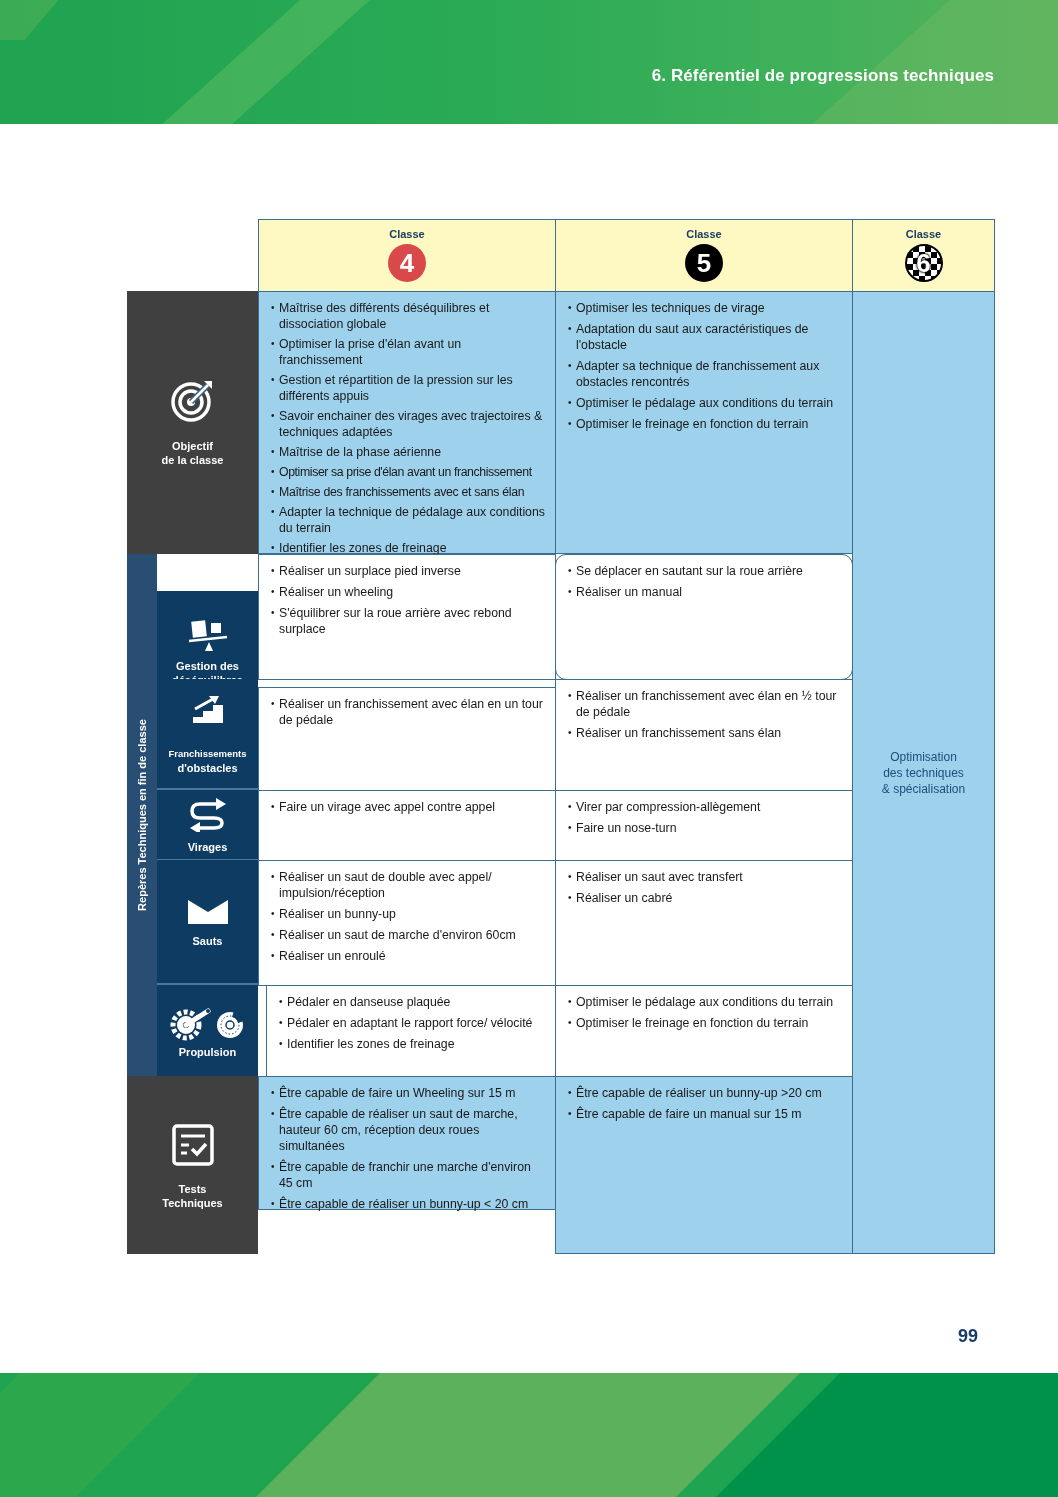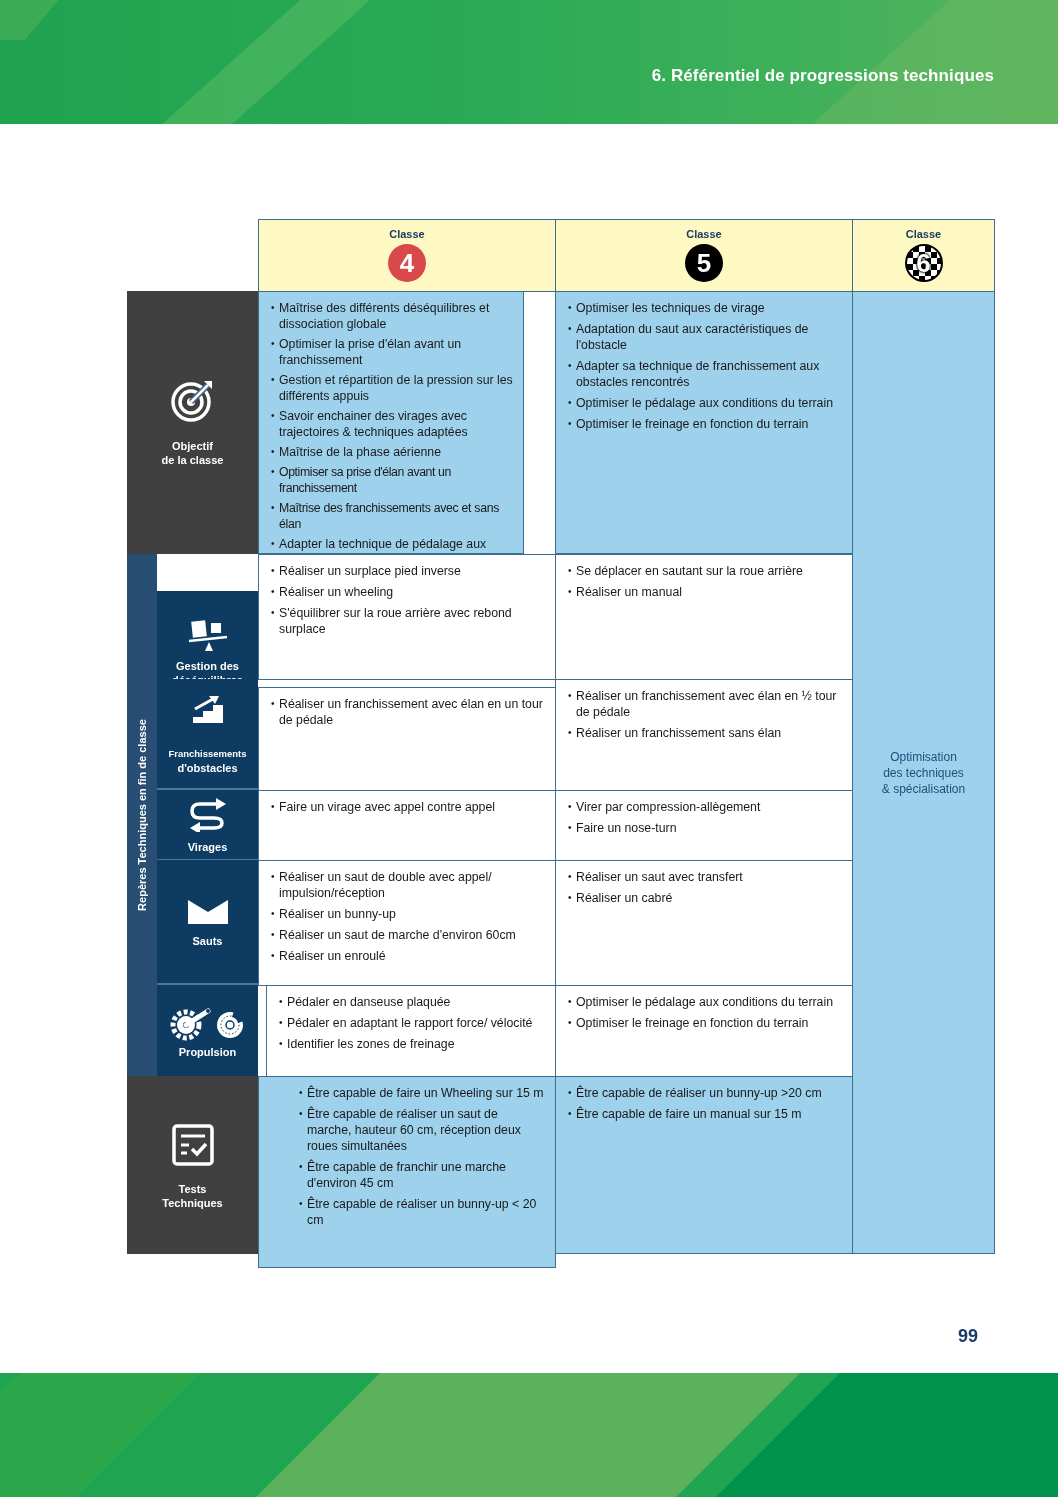--- a/index.html
+++ b/index.html
@@ -82,21 +82,21 @@
       <circle cx="21" cy="25" r="4" fill="#fff"></circle>
       <line x1="21" y1="25" x2="38" y2="8" stroke="#3b5f87" stroke-width="6"></line>
       <line x1="21" y1="25" x2="38" y2="8" stroke="#fff" stroke-width="2.5"></line>
       <path d="M34 4 L42 4 L42 12 L38 8 Z" fill="#fff"></path>
     </svg>
     <div class="side-label" style="top:148px;">
       <div>Objectif</div>
       <div>de la classe</div>
     </div>
   </div>
-  <div class="cell light" style="left:131px; top:72px; width:266px; height:263px;">
+  <div class="cell light" style="left:131px; top:72px; width:298px; height:263px;">
     <ul class="items tight" style="padding-top:8px;">
       <li>Maîtrise des différents déséquilibres et dissociation globale</li>
       <li>Optimiser la prise d'élan avant un franchissement</li>
       <li>Gestion et répartition de la pression sur les différents appuis</li>
       <li>Savoir enchainer des virages avec trajectoires &amp; techniques adaptées</li>
       <li>Maîtrise de la phase aérienne</li>
       <li style="letter-spacing:-0.4px;">Optimiser sa prise d'élan avant un franchissement</li>
       <li style="letter-spacing:-0.3px;">Maîtrise des franchissements avec et sans élan</li>
       <li>Adapter la technique de pédalage aux conditions du terrain</li>
       <li>Identifier les zones de freinage</li>
@@ -136,21 +136,21 @@
       <div>déséquilibres</div>
     </div>
   </div>
   <div class="cell white" style="left:131px; top:335px; width:298px; height:126px;">
     <ul class="items">
       <li>Réaliser un surplace pied inverse</li>
       <li>Réaliser un wheeling</li>
       <li>S'équilibrer sur la roue arrière avec rebond surplace</li>
     </ul>
   </div>
-  <div class="cell white" style="left:428px; top:335px; width:298px; height:126px;">
+  <div class="cell white" style="left:428px; top:335px; width:298px; height:126px;border-radius:11px;">
     <ul class="items">
       <li>Se déplacer en sautant sur la roue arrière</li>
       <li>Réaliser un manual</li>
     </ul>
   </div>
 
   <div class="cell side-navy" style="left:30px; top:460px; width:101px; height:111px; border-bottom:2px solid #4b76a0;">
     <svg class="icon" style="top:16px;" width="34" height="30" viewBox="0 0 34 30">
       <path d="M2 28 L2 22 L12 22 L12 16 L22 16 L22 10 L32 10 L32 28 Z" fill="#fff"></path>
       <line x1="4" y1="14" x2="22" y2="4" stroke="#fff" stroke-width="3"></line>
@@ -248,21 +248,21 @@
       <line x1="9" y1="12" x2="33" y2="12" stroke="#fff" stroke-width="3"></line>
       <line x1="9" y1="21" x2="17" y2="21" stroke="#fff" stroke-width="3"></line>
       <line x1="9" y1="29" x2="15" y2="29" stroke="#fff" stroke-width="3"></line>
       <path d="M20 25 L25 30 L34 20" fill="none" stroke="#fff" stroke-width="3.5"></path>
     </svg>
     <div class="side-label" style="top:106px;">
       <div>Tests</div>
       <div>Techniques</div>
     </div>
   </div>
-  <div class="cell light" style="left:131px; top:857px; width:298px; height:192px;padding-left:28px;">
+  <div class="cell light" style="left:131px; top:857px; width:298px; height:134px;">
     <ul class="items">
       <li>Être capable de faire un Wheeling sur 15 m</li>
       <li>Être capable de réaliser un saut de marche, hauteur 60 cm, réception deux roues simultanées</li>
       <li>Être capable de franchir une marche d'environ 45 cm</li>
       <li>Être capable de réaliser un bunny-up  &lt; 20 cm</li>
     </ul>
   </div>
   <div class="cell light" style="left:428px; top:857px; width:298px; height:178px;">
     <ul class="items">
       <li>Être capable de réaliser un bunny-up &gt;20 cm</li>

